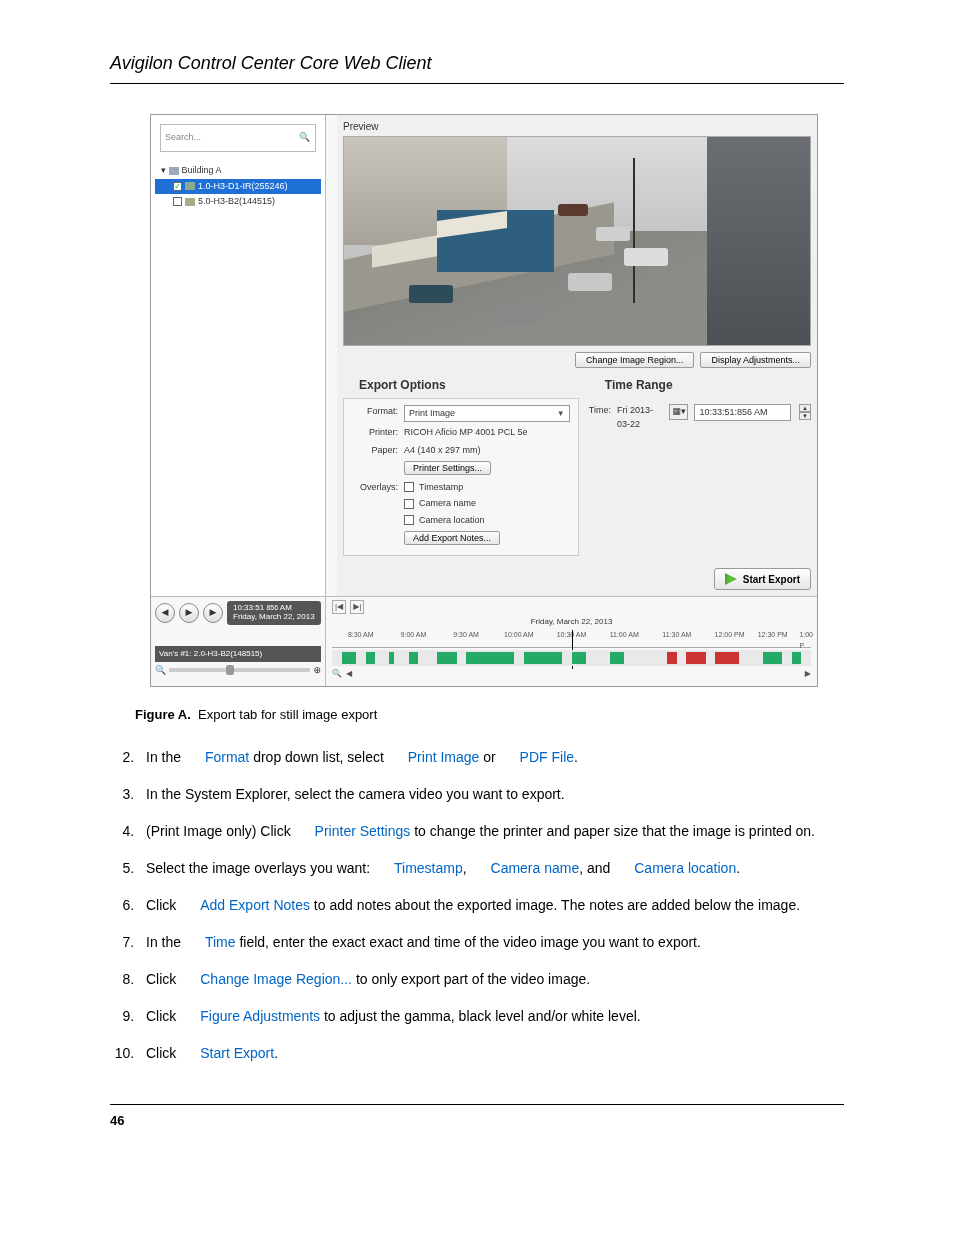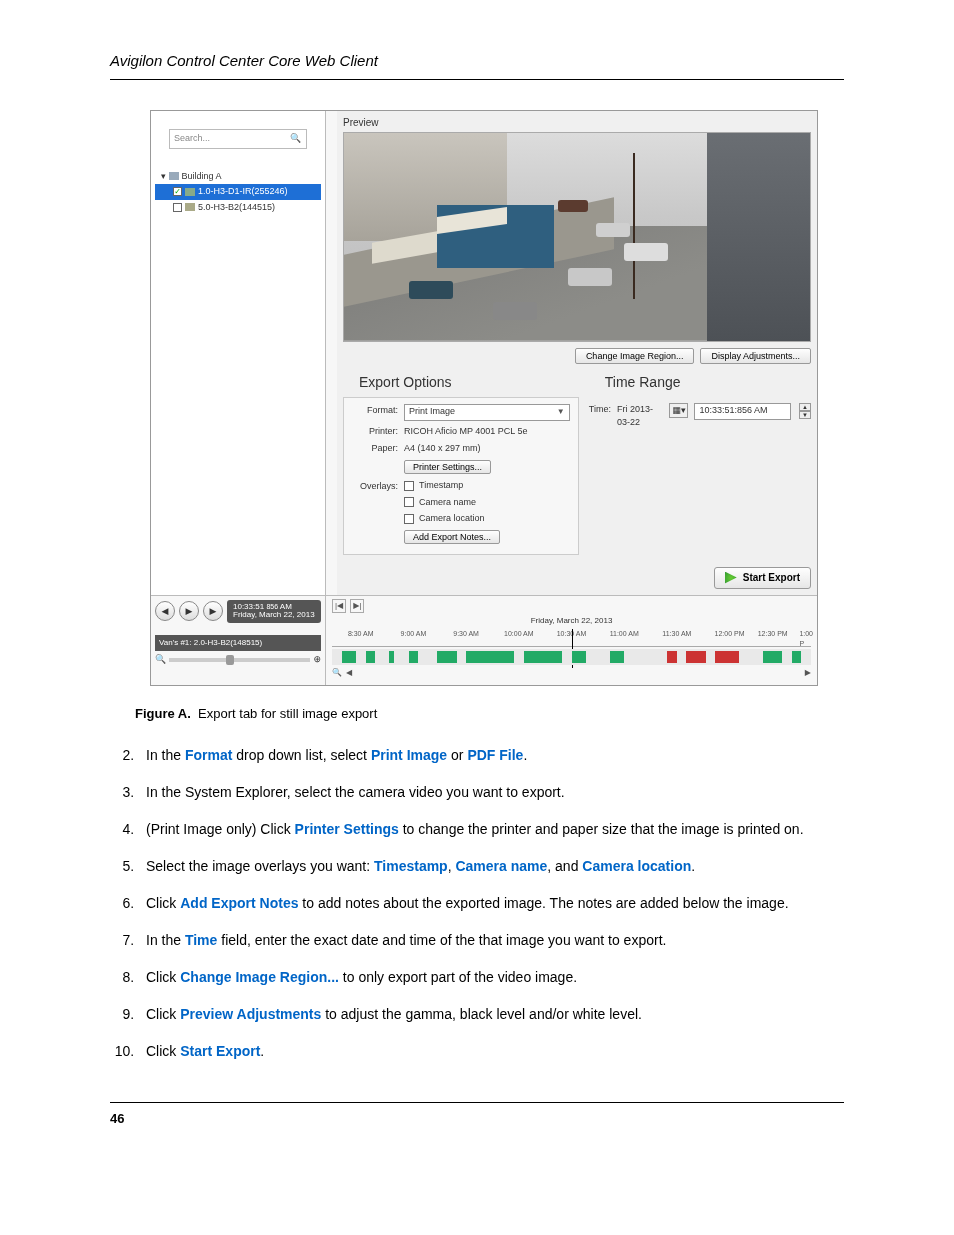--- a/index.html
+++ b/index.html
@@ -8,21 +8,21 @@
     background: #fff;
     color: #000;
     width: 954px;
     margin: 0 auto;
     padding: 50px 110px 40px 110px;
     font-size: 14px;
     line-height: 1.5;
   }
   .header {
     font-style: italic;
-    font-size: 15px;
+    font-size: 18px;
     border-bottom: 1px solid #000;
     padding-bottom: 6px;
     margin-bottom: 30px;
   }
   
   .figure-wrap { margin: 10px 0 18px 40px; }
   .screenshot {
     width: 668px;
     border: 1px solid #999;
     background: #f7f7f7;
@@ -32,23 +32,23 @@
   }
   .ss-top { display: flex; }
   .ss-left {
     width: 175px;
     border-right: 1px solid #bbb;
     background: #fff;
     display: flex;
     flex-direction: column;
   }
   .ss-search {
-    height: 20px;
+    height: 28px;
     border: 1px solid #bbb;
-    margin: 18px;
+    margin: 9px;
     display: flex;
     align-items: center;
     justify-content: space-between;
     padding: 0 4px;
     color: #888;
     font-size: 9px;
     background: #fff;
   }
   .ss-tree { padding: 2px 4px; flex: 1; }
   .tree-row { display: flex; align-items: center; gap: 3px; padding: 1px 0 1px 6px; font-size: 9px; }
@@ -84,21 +84,21 @@
     background: linear-gradient(#fefefe,#e6e6e6);
     border: 1px solid #999;
     border-radius: 2px;
     padding: 2px 10px;
     font-size: 9px;
     cursor: pointer;
   }
   .panels { display:flex; padding: 0 6px 6px; gap: 10px; }
   .export-opts { flex: 1.1; }
   .time-range { flex: 1; }
-  .panel-title { font-size: 14px; padding: 2px 16px 4px; }
+  .panel-title { font-size: 12px; padding: 2px 16px 4px; font-weight: bold; }
   .opt-grid { border:1px solid #ccc; background:#f7f7f7; padding:6px 8px; }
   .opt-grid.tr { border:none; background:transparent; padding: 6px 0; }
   .opt-row { display:flex; align-items:flex-start; gap:6px; margin-bottom:4px; font-size:9px; }
   .opt-row .lbl { width:46px; text-align:right; color:#333; }
   .dd { flex:1; height:17px; border:1px solid #999; background:#fff; display:flex; align-items:center; justify-content:space-between; padding:0 4px; }
   .dd .caret { font-size:8px; color:#555; }
   .val { color:#333; }
   .small-btn { background:linear-gradient(#fefefe,#e6e6e6); border:1px solid #999; border-radius:2px; padding:1px 8px; font-size:9px; }
   .chk-row { display:flex; align-items:center; gap:5px; margin-left:52px; margin-bottom:3px; font-size:9px; }
   .chk-row .chk { width:10px; height:10px; }
@@ -108,21 +108,21 @@
   .start-export-row { display:flex; justify-content:flex-end; padding:6px; }
   .start-btn { background:linear-gradient(#fefefe,#e6e6e6); border:1px solid #999; border-radius:3px; padding:4px 10px; font-size:10px; font-weight:bold; display:flex; align-items:center; gap:6px; }
   .start-btn .go { width:12px; height:12px; background:radial-gradient(circle,#6c3,#393); clip-path: polygon(0 0, 100% 50%, 0 100%); }
   
   .ss-bottom { border-top:1px solid #bbb; display:flex; font-size:9px; }
   .pb-left { width:175px; border-right:1px solid #bbb; padding:4px; }
   .pb-controls { display:flex; align-items:center; gap:4px; }
   .rnd { width:20px; height:20px; border:1px solid #888; border-radius:50%; display:flex; align-items:center; justify-content:center; background:linear-gradient(#fff,#ddd); font-size:9px; }
   .time-pill { background:#555; color:#fff; border-radius:3px; padding:3px 6px; font-size:8px; line-height:1.1; }
   .time-pill .sup { font-size:7px; }
-  .cam-lbl { background:#555; color:#fff; padding:2px 4px; margin-top:12px; font-size:8px; }
+  .cam-lbl { background:#555; color:#fff; padding:2px 4px; margin-top:21px; font-size:8px; }
   .zoom-bar { display:flex; align-items:center; gap:3px; padding-top:2px; }
   .zoom-track { flex:1; height:4px; background:#ccc; position:relative; }
   .zoom-thumb { position:absolute; left:40%; top:-3px; width:8px; height:10px; background:#999; border-radius:2px; }
   .tl-right { flex:1; padding:3px 6px 4px; }
   .tl-date { text-align:center; font-size:8px; color:#333; }
   .tl-ruler { position:relative; height:18px; border-bottom:1px solid #aaa; margin-top:2px; }
   .tl-ruler .tick { position:absolute; top:0; font-size:7px; color:#555; transform:translateX(-50%); }
   .tl-ruler .playhead { position:absolute; top:0; bottom:-22px; width:1px; background:#000; }
   .tl-bars { height:16px; position:relative; background:#e9e9e9; margin-top:2px; }
   .seg { position:absolute; top:2px; height:12px; }
@@ -130,21 +130,21 @@
   .seg.r { background:#c33; }
   .tl-ctrl { display:flex; align-items:center; gap:4px; font-size:8px; margin-bottom:2px; color:#555; }
   .tl-ctrl span.box { border:1px solid #aaa; padding:0 2px; }
 
   .caption { font-size: 13px; margin: 14px 0 22px 0; }
   .caption b { font-weight: bold; padding-left: 25px; }
 
   
   ol.steps { list-style: decimal; padding-left: 28px; }
   ol.steps > li { margin-bottom: 16px; padding-left: 8px; }
-  .link { color: #0065c7; font-weight: bold; }
+  .link { color: #0065c7; font-weight: normal; margin-left: 20px; }
   .sub-para { margin: 14px 0 0 0; }
   ul.bullets { list-style: none; margin: 14px 0 0 42px; }
   ul.bullets li::before { content: "o"; margin-right: 12px; color:#000; }
   ul.bullets li { margin-bottom: 14px; }
 
   .footer {
     border-top: 1px solid #000;
     margin-top: 40px;
     padding-top: 6px;
     font-size: 13px;
@@ -355,27 +355,27 @@
   <li>
     <span>(Print Image only) Click </span><span class="link">Printer Settings</span><span> to change the printer and paper size that the image is printed on.</span>
   </li>
   <li>
     <span>Select the image overlays you want: </span><span class="link">Timestamp</span><span>, </span><span class="link">Camera name</span><span>, and </span><span class="link">Camera location</span><span>.</span>
   </li>
   <li>
     <span>Click </span><span class="link">Add Export Notes</span><span> to add notes about the exported image. The notes are added below the image.</span>
   </li>
   <li>
-    <span>In the </span><span class="link">Time</span><span> field, enter the exact date and time of the that image you want to export.</span>
+    <span>In the </span><span class="link">Time</span><span> field, enter the exact exact and time of the video image you want to export.</span>
   </li>
   <li>
     <span>Click </span><span class="link">Change Image Region...</span><span> to only export part of the video image.</span>
   </li>
   <li>
-    <span>Click </span><span class="link">Preview Adjustments</span><span> to adjust the gamma, black level and/or white level.</span>
+    <span>Click </span><span class="link">Figure Adjustments</span><span> to adjust the gamma, black level and/or white level.</span>
   </li>
   <li>
     <span>Click </span><span class="link">Start Export</span><span>.</span>
     <ul class="bullets">
     </ul>
   </li>
 </ol>
 
 <div class="footer">46</div>
 

